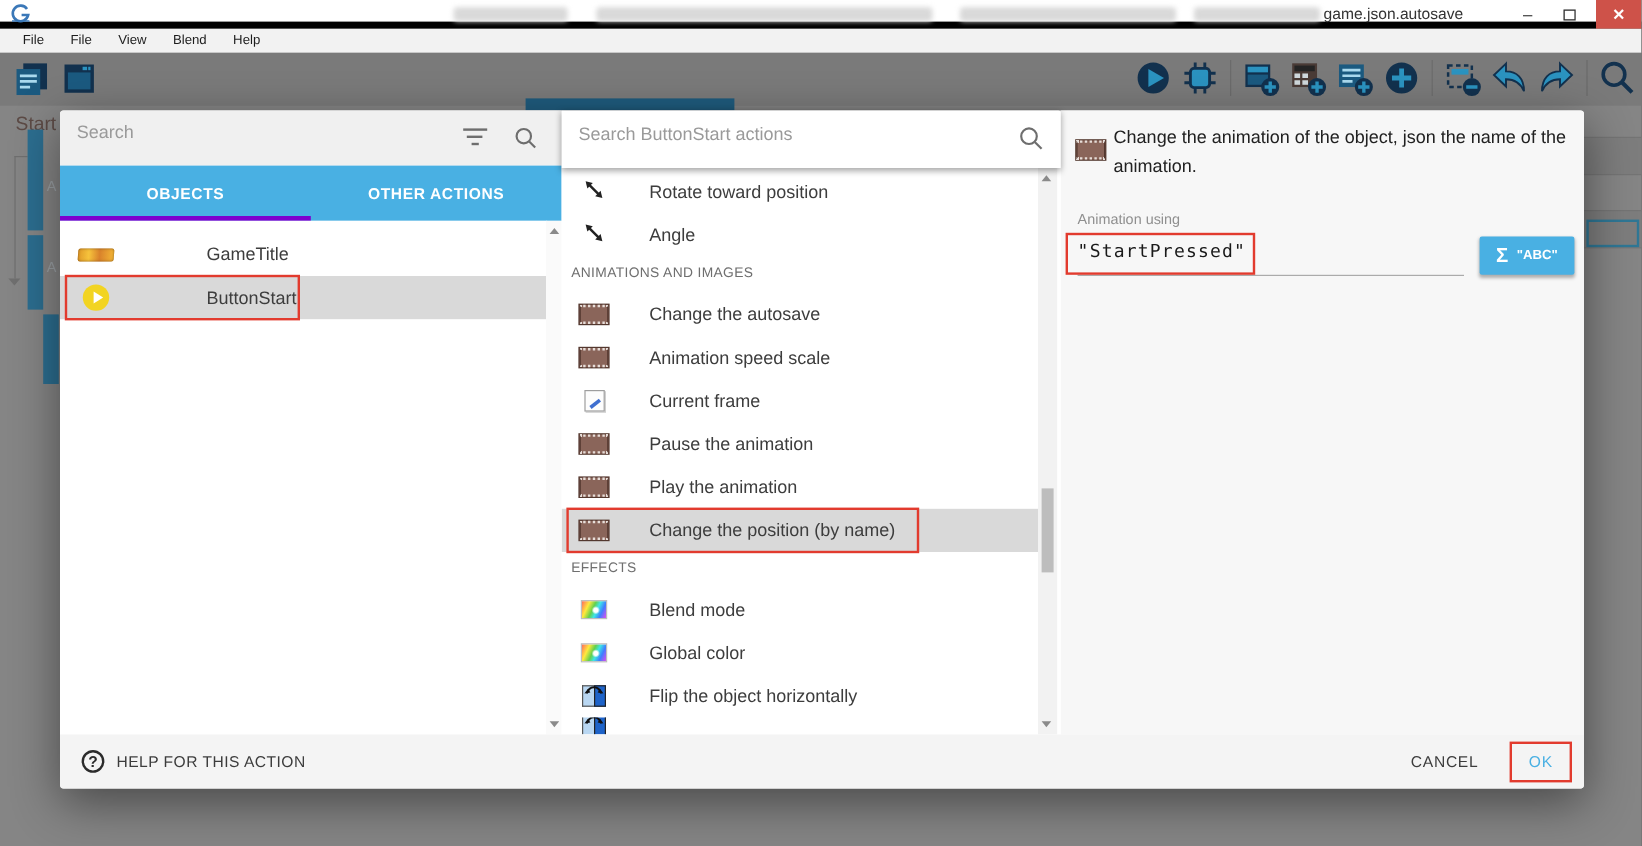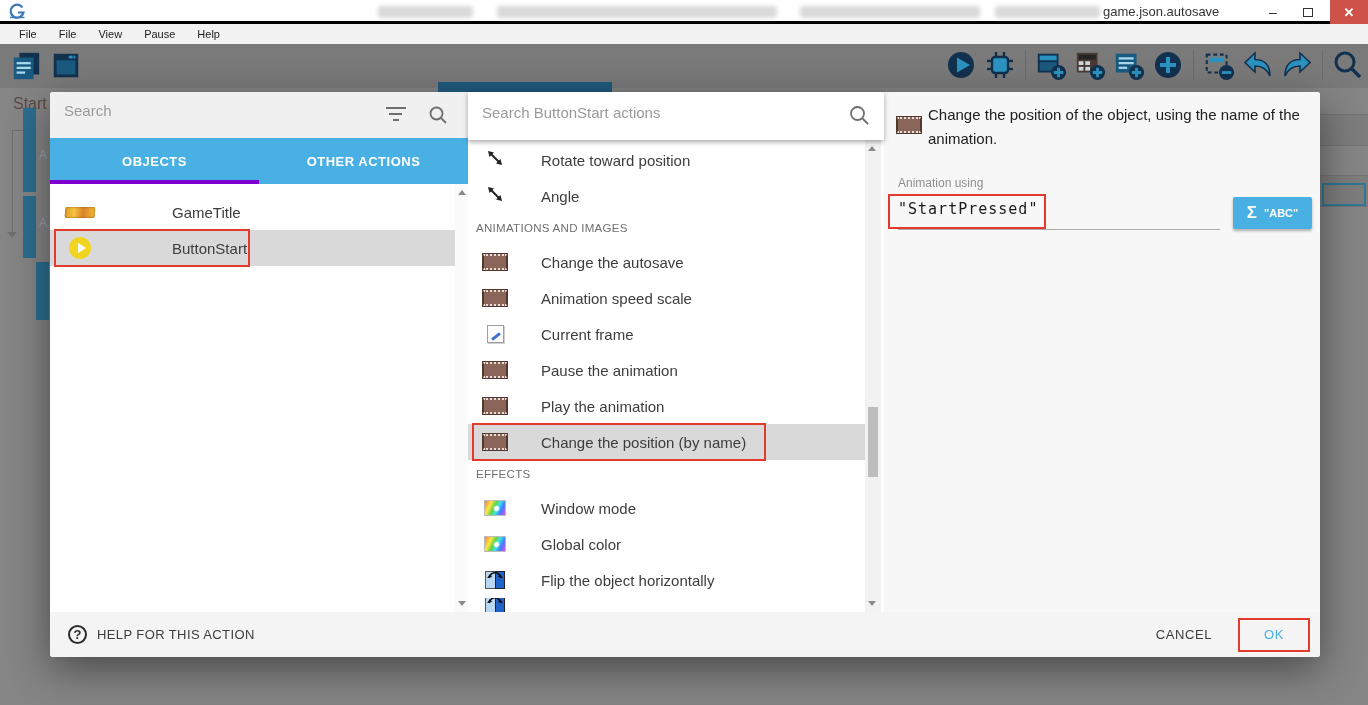--- a/index.html
+++ b/index.html
@@ -1,21 +1,21 @@
 <!DOCTYPE html>
 <html><head>
 <meta charset="utf-8">
 <style>
   * { margin:0; padding:0; box-sizing:border-box; }
   html,body { background:#555; }
   body { font-family:"Liberation Sans", sans-serif; }
   .stage { position:relative; width:1368px; height:705px; background:#858585; overflow:hidden; margin:0 auto; }
 
   
-  .titlebar { position:absolute; left:0; top:0; width:1368px; height:24px; background:#ffffff; border-bottom:3px solid #000000; }
+  .titlebar { position:absolute; left:0; top:0; width:1368px; height:24px; background:#ffffff; border-bottom:6px solid #000000; }
   .logo { position:absolute; left:8px; top:3px; }
   .tb-blur { position:absolute; top:6px; height:12px; background:#d9d9d9; border-radius:3px; filter:blur(2px); }
   .tb-title { position:absolute; left:1103px; top:4px; font-size:13px; color:#333; }
   .win-btn { position:absolute; top:0; height:24px; display:flex; align-items:center; justify-content:center; }
   .btn-min { left:1256px; width:34px; font-size:14px; color:#333; }
   .btn-restore { left:1292px; width:32px; }
   .restore-glyph { position:relative; width:10px; height:9px; }
   .restore-glyph::before { content:""; position:absolute; right:0; top:0; width:8px; height:7px; border:1px solid #333; }
   .restore-glyph::after { content:""; position:absolute; left:0; bottom:0; width:8px; height:7px; border:1px solid #333; background:#fff; }
   .btn-close { left:1330px; width:38px; background:#ce5249; color:#fff; font-size:13px; font-weight:bold; }
@@ -107,21 +107,21 @@
   .expr-sigma { font-size:17px; font-weight:bold; }
   .expr-abc { font-size:11px; font-weight:bold; }
 
   
   .dlg-footer { position:absolute; left:0; top:520px; width:1270px; height:45px; background:#f4f4f4; border-radius:0 0 3px 3px; display:flex; align-items:center; }
   .help-wrap { display:flex; align-items:center; gap:10px; margin-left:18px; }
   .help-circle { width:19px; height:19px; border:2px solid #2b2b2b; border-radius:50%; display:flex; align-items:center; justify-content:center; font-size:13px; font-weight:bold; color:#2b2b2b; }
   .help-label { font-size:13px; color:#3c3c3c; letter-spacing:.4px; }
   .footer-right { margin-left:auto; display:flex; align-items:center; }
   .btn-cancel { font-size:13px; color:#3c3c3c; letter-spacing:.6px; padding:10px 12px; margin-right:14px; }
-  .ok-box { position:relative; width:72px; height:34px; margin-right:10px; border:2px solid #e23b2e; display:flex; align-items:center; justify-content:center; }
+  .ok-box { position:relative; width:52px; height:34px; margin-right:10px; border:2px solid #e23b2e; display:flex; align-items:center; justify-content:center; }
   .btn-ok { font-size:13px; color:#49b0e3; letter-spacing:.6px; }
 </style>
 </head>
 <body>
 
 <div class="stage">
 
   <div class="titlebar">
     <span class="logo">
       <svg width="18" height="17" viewBox="0 0 18 17">
@@ -138,21 +138,21 @@
     <span class="win-btn btn-restore">
         <span class="restore-glyph"></span>
       </span>
     <span class="win-btn btn-close">✕</span>
   </div>
 
   <div class="menubar">
       <span class="menu-item">File</span>
       <span class="menu-item">File</span>
       <span class="menu-item">View</span>
-      <span class="menu-item">Pause</span>
+      <span class="menu-item">Blend</span>
       <span class="menu-item">Help</span>
     </div>
 
   <div class="toolbar-strip">
     <div class="tool-left">
         <span class="tool-ic">
           <svg width="32" height="32" viewBox="0 0 34 34">
             <rect x="10" y="3" width="21" height="23" fill="#12314e"></rect>
             <rect x="4" y="8" width="21" height="23" fill="#1b5a80"></rect>
             <g stroke="#a9d9ee" stroke-width="2.4">
@@ -384,21 +384,21 @@
             <span class="icon-film"></span>
           </span>
           <span class="lbl">Change the position (by name)</span>
           <span class="annot annot-act"></span>
         </div>
         <div class="sec-header">EFFECTS</div>
         <div class="act-row">
           <span class="act-icon-slot">
             <span class="icon-blend"></span>
           </span>
-          <span class="lbl">Window mode</span>
+          <span class="lbl">Blend mode</span>
         </div>
         <div class="act-row">
           <span class="act-icon-slot">
             <span class="icon-blend"></span>
           </span>
           <span class="lbl">Global color</span>
         </div>
         <div class="act-row">
           <span class="act-icon-slot">
             <span class="icon-flip">
@@ -428,21 +428,21 @@
         </div>
       </div>
     <div class="mid-scroll">
       <span class="scroll-up" style="top:6px"></span>
       <div class="mid-thumb" style="top:267px;height:70px"></div>
       <span class="scroll-dn" style="bottom:6px"></span>
     </div>
 
     <div class="right-panel">
       <span class="desc-icon icon-film"></span>
-      <div class="desc-text">Change the position of the object, using the name of the animation.</div>
+      <div class="desc-text">Change the animation of the object, json the name of the animation.</div>
       <div class="field-label">Animation using</div>
       <input class="field-value" value="&quot;StartPressed&quot;" style="">
       <div class="field-underline"></div>
       <div class="annot annot-field"></div>
       <div class="expr-btn">
         <span class="expr-sigma">Σ</span>
         <span class="expr-abc">"ABC"</span>
       </div>
     </div>
 

